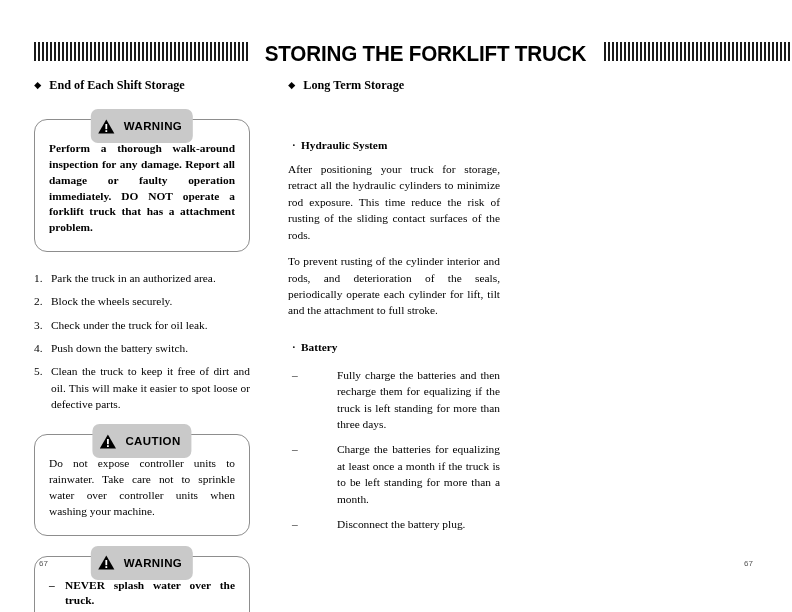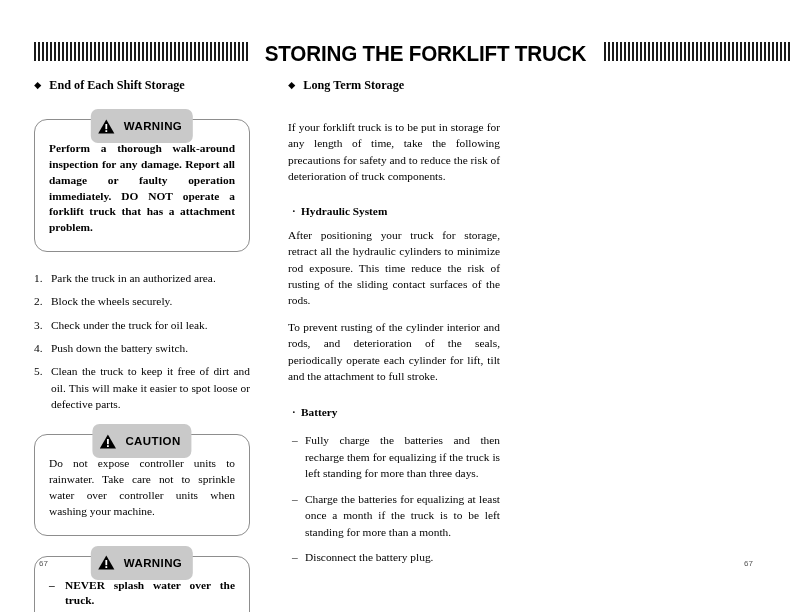--- a/index.html
+++ b/index.html
@@ -176,21 +176,21 @@
 
   .rdash-list { margin: 0; padding: 0; list-style: none; }
   .rdash-list li {
     display: flex;
     font-size: 11.4px;
     line-height: 1.44;
     margin-bottom: 9px;
   }
   .rdash-list li:last-child { margin-bottom: 0; }
   .rdash-list .dsh { flex: 0 0 17px; width: 17px; padding-left: 4px; box-sizing: border-box; }
-  .rdash-list .dtxt { flex: 1; text-align: justify; text-justify: inter-word; }
+  .rdash-list .dtxt { flex: 1; text-align: justify; text-justify: inter-word; margin-left: 32px; }
 
   
   .folio {
     position: absolute;
     bottom: 44px;
     font-family: "Liberation Sans", sans-serif;
     font-size: 8px;
     color: #555555;
   }
   .folio-left { left: 39px; }
@@ -298,21 +298,20 @@
 
 <div class="col col-right">
 
   <div class="section-heading">
     <span class="dia">◆</span>
     <span>Long Term Storage</span>
   </div>
 
   <div class="sp-26"></div>
 
-  <p class="para">If your forklift truck is to be put in storage for any length of time, take the following precautions for safety and to reduce the risk of deterioration of truck components.</p>
 
   <div class="sp-20"></div>
 
   <div class="sub-heading">
     <span class="dot">·</span>
     <span>Hydraulic System</span>
   </div>
 
   <div class="sp-10"></div>
 

